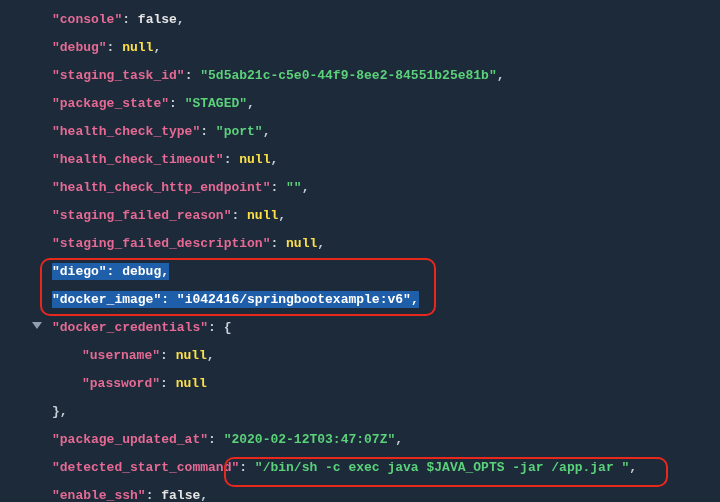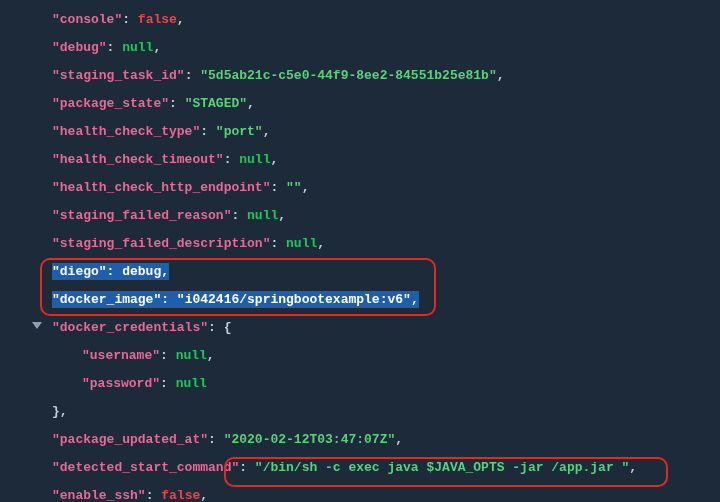--- a/index.html
+++ b/index.html
@@ -16,22 +16,22 @@
     overflow: hidden;
   }
   .code { padding: 6px 0 0 52px; }
   .line {
     line-height: 28px;
     white-space: nowrap;
     position: relative;
   }
   .key   { color: #e66a94; }
   .str   { color: #5bd17a; }
-  .bool  { color: #ef4444; }
-  .null  { color: #22c55e; }
+  .bool  { color: #e5e5e5; }
+  .null  { color: #fde047; }
   .punc  { color: #c8d0d8; }
   .brace { color: #c8d0d8; }
   .arrow {
     position: absolute;
     left: -20px;
     top: 8px;
     width: 0; height: 0;
     border-left: 5px solid transparent;
     border-right: 5px solid transparent;
     border-top: 7px solid #8ea0b0;

